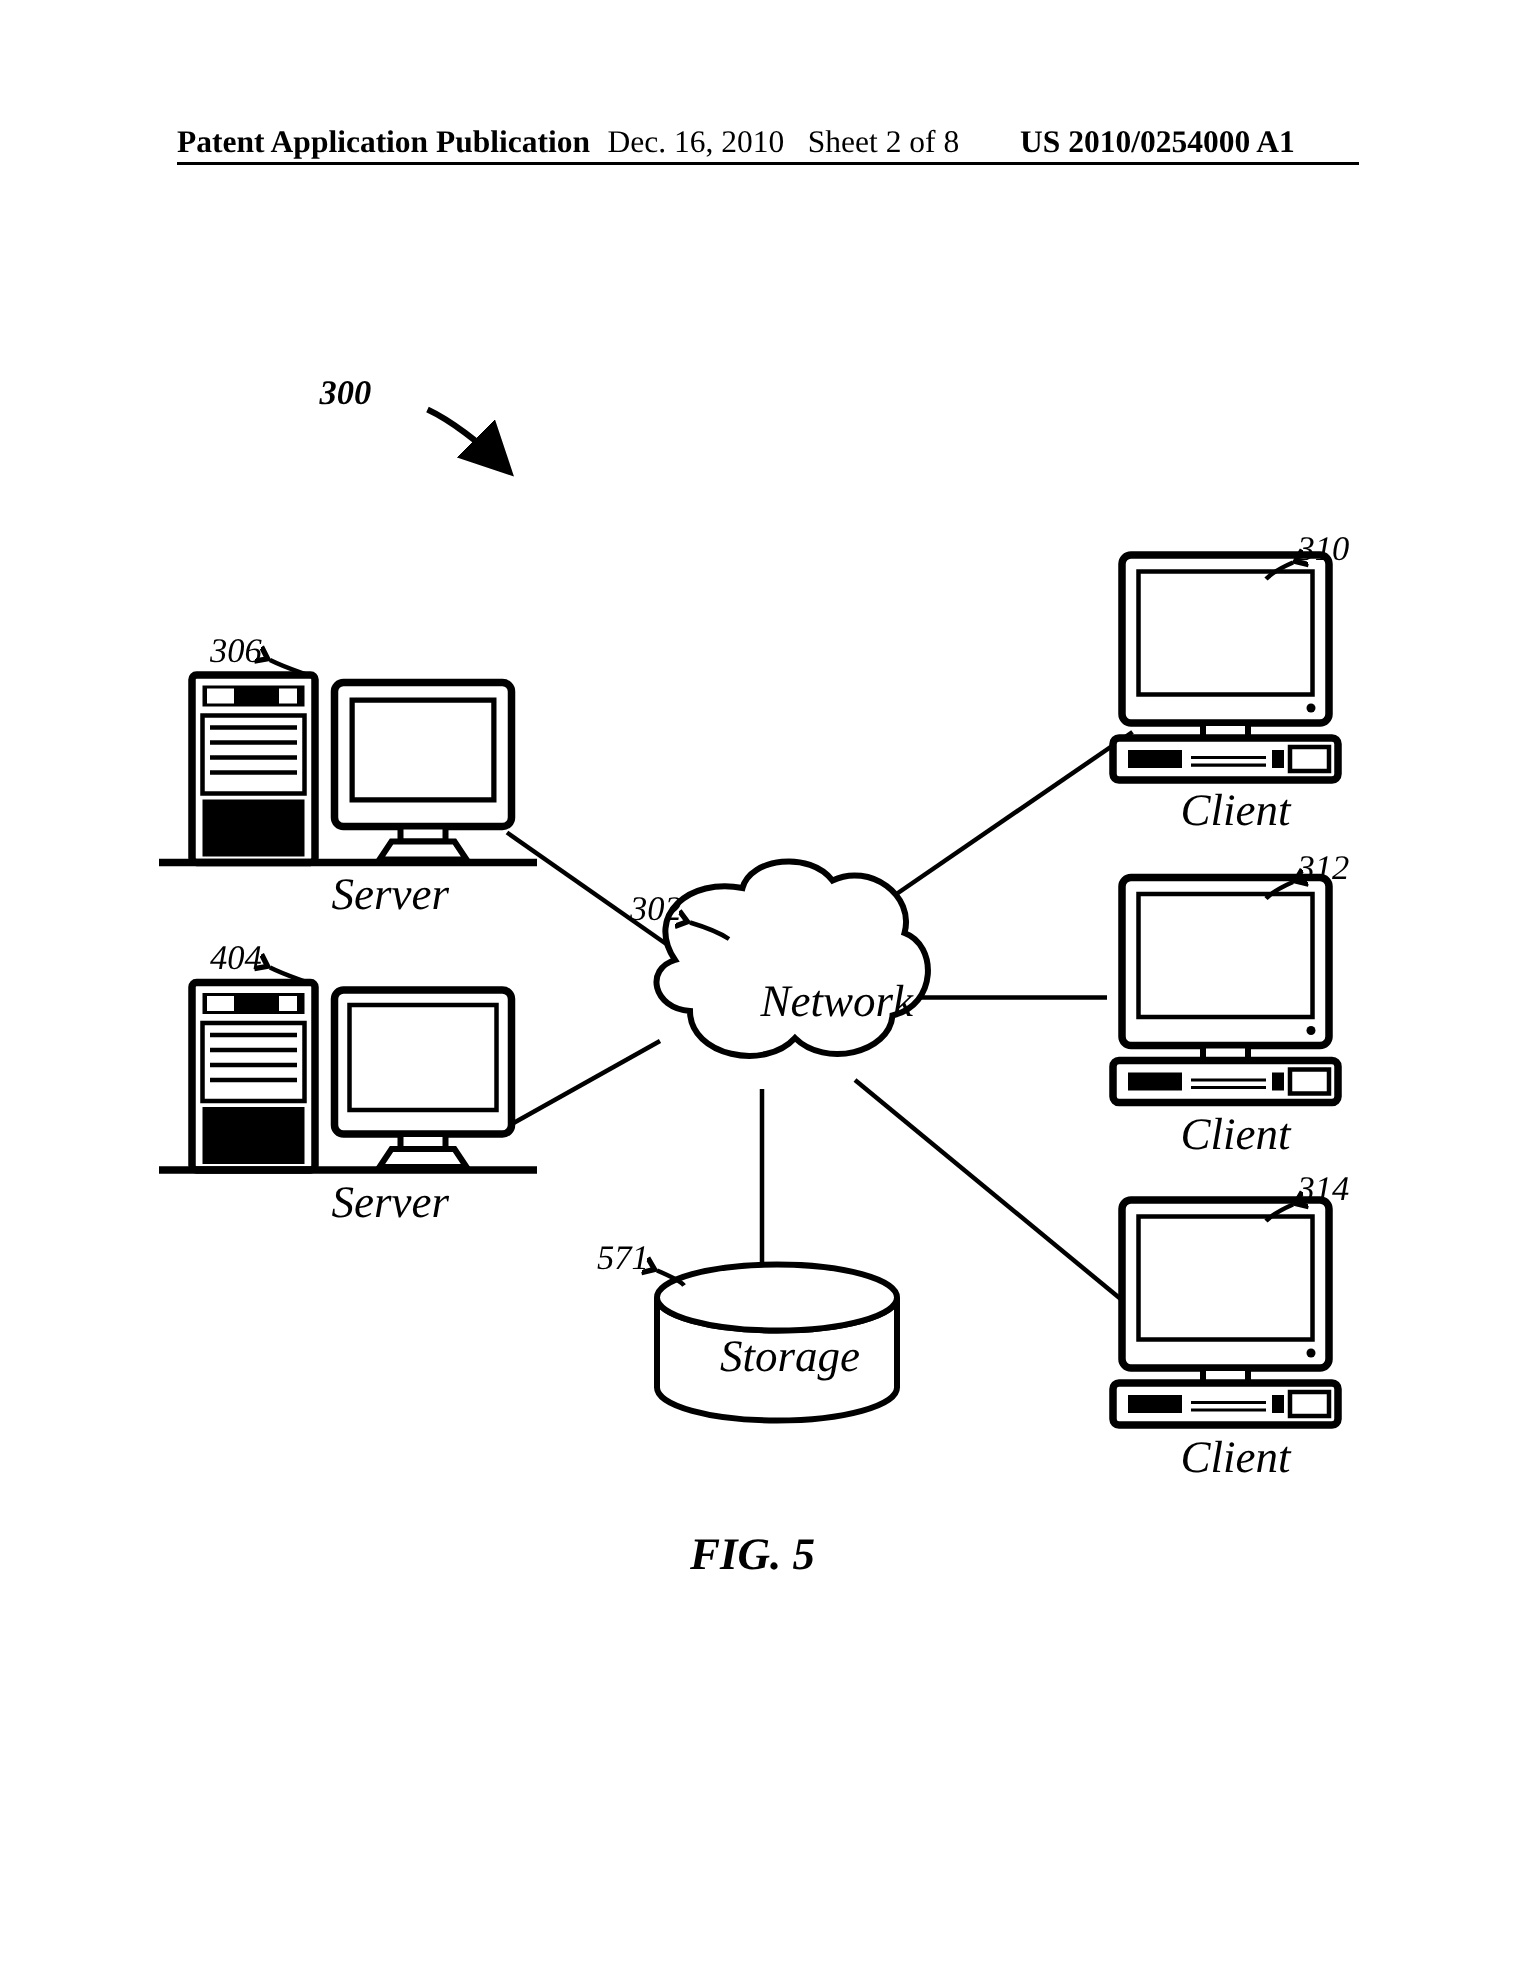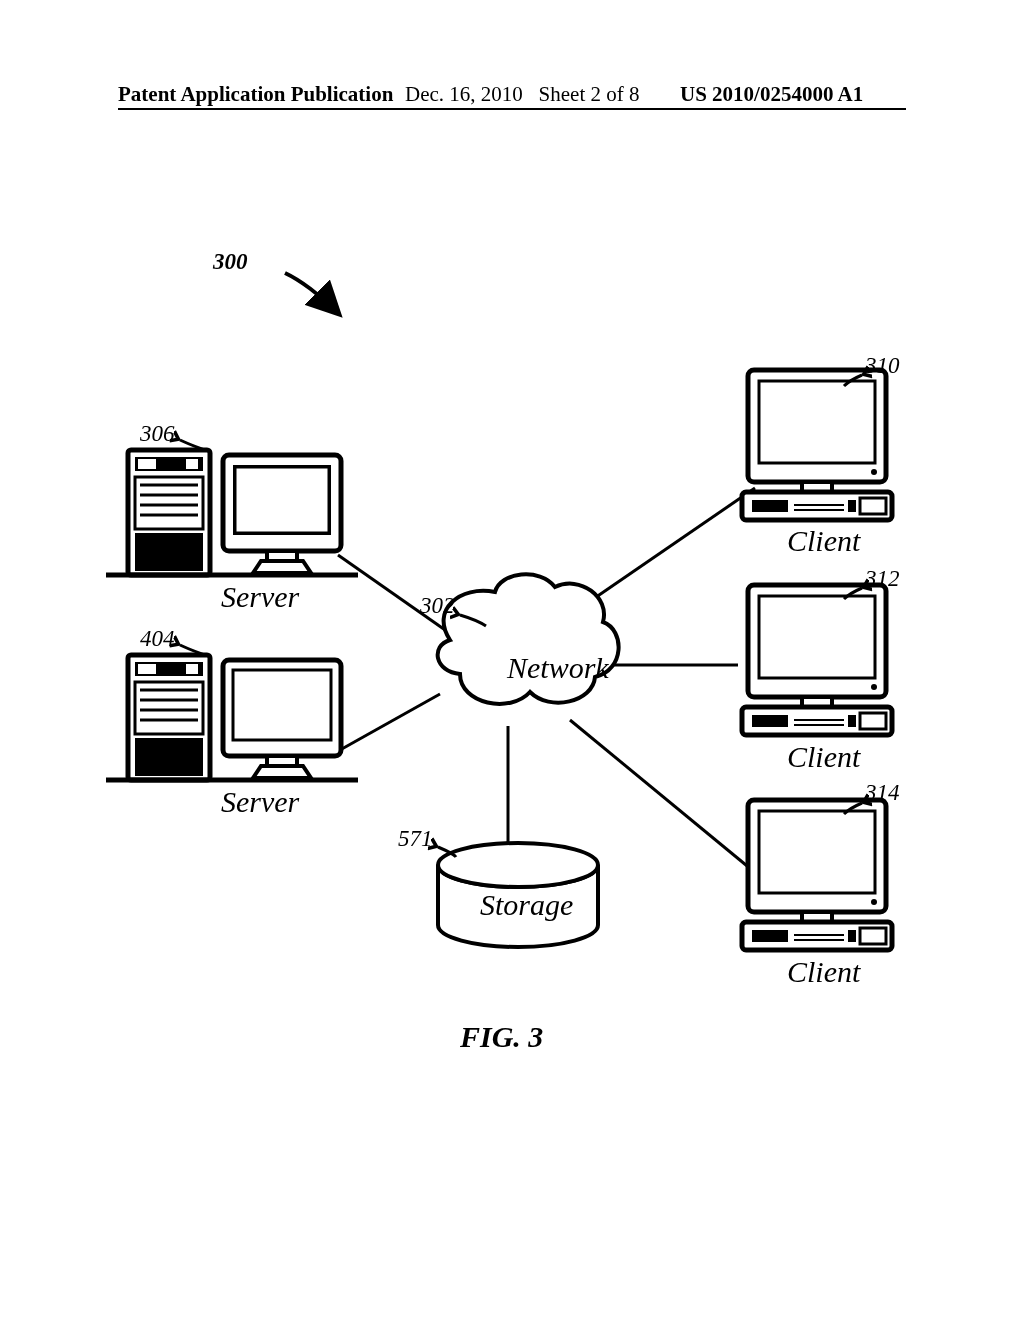--- a/index.html
+++ b/index.html
@@ -210,13 +210,13 @@
 
 <span class="label-num" style="left:865px; top:353px;">310</span>
 <span class="label" style="left:787px; top:524px;">Client</span>
 
 <span class="label-num" style="left:865px; top:566px;">312</span>
 <span class="label" style="left:787px; top:740px;">Client</span>
 
 <span class="label-num" style="left:865px; top:780px;">314</span>
 <span class="label" style="left:787px; top:955px;">Client</span>
 
-<span class="figcap" style="left:460px; top:1020px;">FIG. 3</span>
+<span class="figcap" style="left:460px; top:1020px;">FIG. 5</span>
 
 </body></html>

